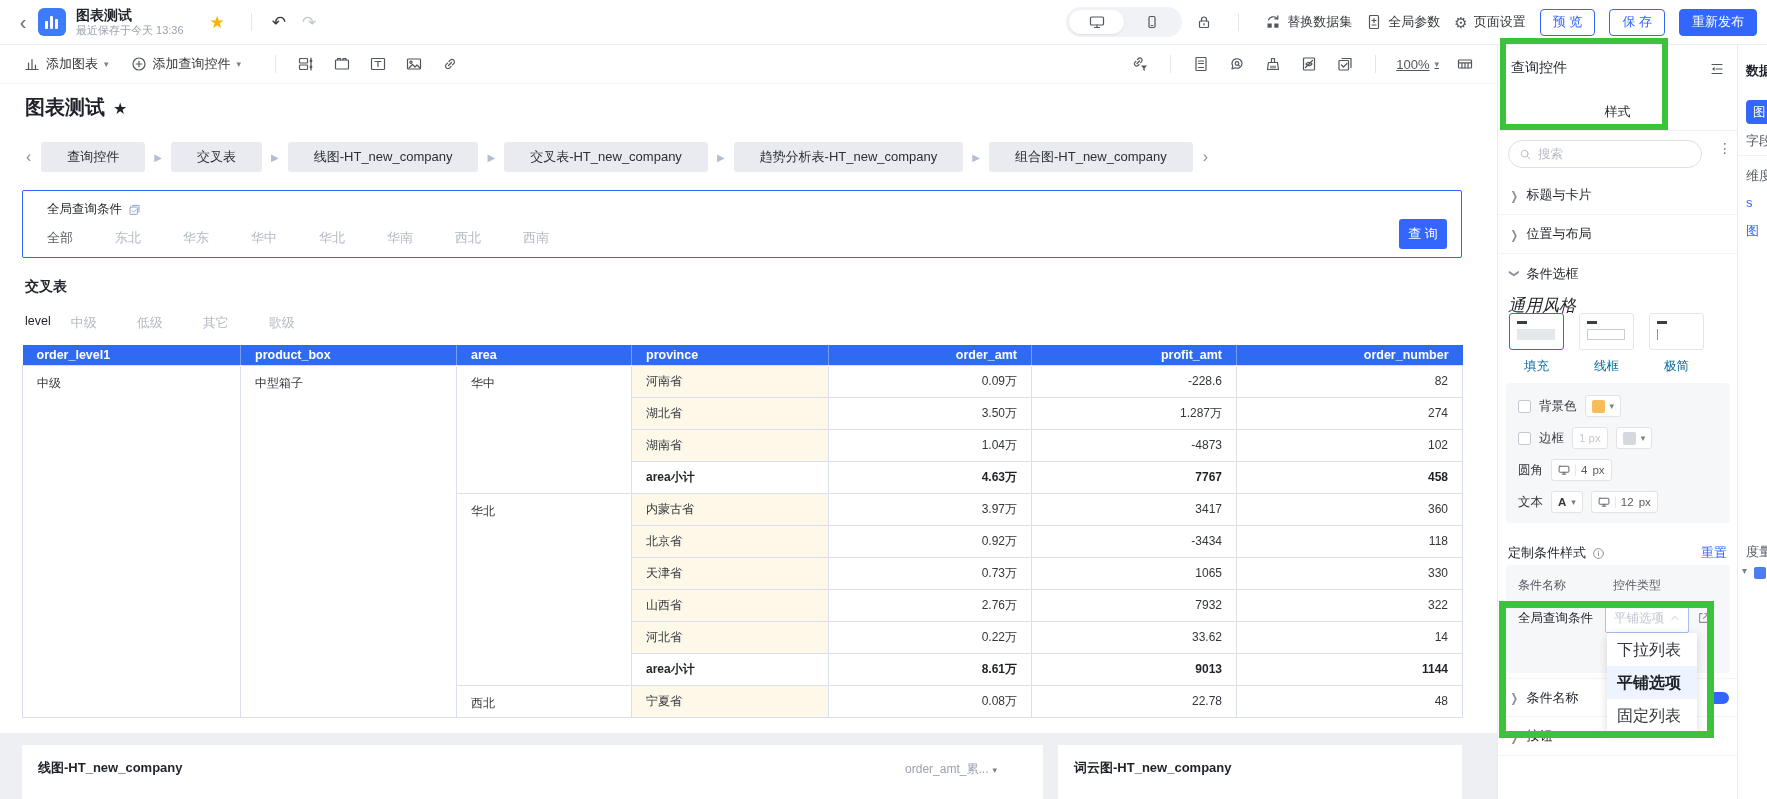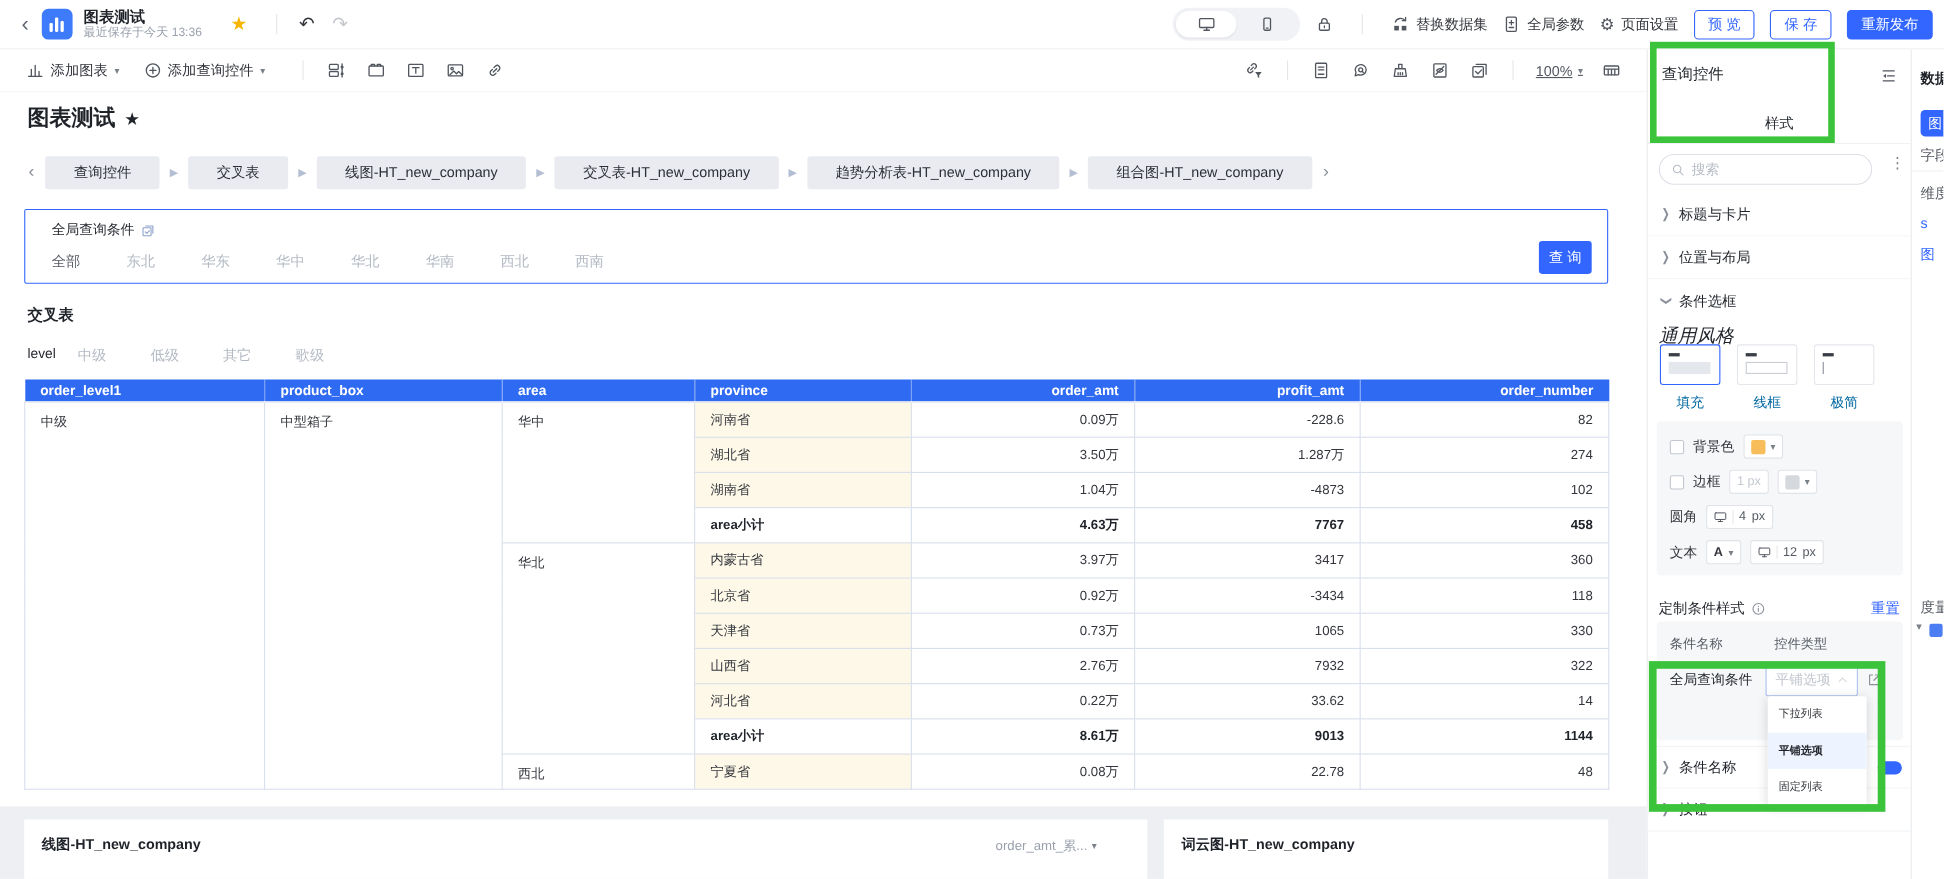--- a/index.html
+++ b/index.html
@@ -108,21 +108,21 @@
   .card2 { top:520px; height:108px; }
   .c2-head { position:absolute; top:12px; left:12px; right:12px; display:flex; font-size:12px; color:#565b63; }
   .c2-head span:nth-child(2){ margin-left:47px; }
   .c2-row { position:absolute; top:38px; left:12px; right:8px; display:flex; align-items:center; font-size:12.5px; }
   .sel-ctl { margin-left:12px; width:84px; height:30px; border:1px solid #a9c0f0; border-radius:2px; background:#fff; display:flex; align-items:center; justify-content:space-between; padding:0 8px; font-size:12.5px; color:#c0c5cd; cursor:pointer; }
   .exp-ic { margin-left:8px; cursor:pointer; }
   .row-cond { top:633px; }
   .row-btn  { top:672px; }
   .toggle { position:absolute; right:8px; width:22px; height:12px; border-radius:6px; background:#3366ff; }
   .dd-menu { position:absolute; top:588px; left:109px; width:90px; background:#fff; box-shadow:0 2px 10px rgba(0,0,0,.15); border-radius:2px; z-index:40; }
-  .dd-item { height:33px; line-height:33px; padding:0 10px; font-size:10px; color:#33363c; cursor:pointer; white-space:nowrap; }
+  .dd-item { height:33px; line-height:33px; padding:0 10px; font-size:16px; color:#33363c; cursor:pointer; white-space:nowrap; }
   .dd-item.on { background:#eef4ff; font-weight:bold; color:#1f2329; }
 
   
   .strip { position:absolute; top:45px; left:1737px; width:30px; height:754px; border-left:1px solid #e8eaed; background:#fff; overflow:hidden; }
   .st { position:absolute; left:8px; white-space:nowrap; font-size:13px; }
   .st-pill { position:absolute; left:8px; top:55px; width:34px; height:24px; background:#3366ff; color:#fff; border-radius:4px; font-size:12.5px; line-height:24px; padding-left:7px; }
   .st-div { position:absolute; top:110px; left:0; width:100%; height:1px; background:#eef0f2; }
   .st-blue { color:#3366ff; }
   .st-gray { color:#565b63; }
   .st-sq { position:absolute; left:16px; top:522px; width:12px; height:12px; background:#4d7df2; border-radius:2px; }

